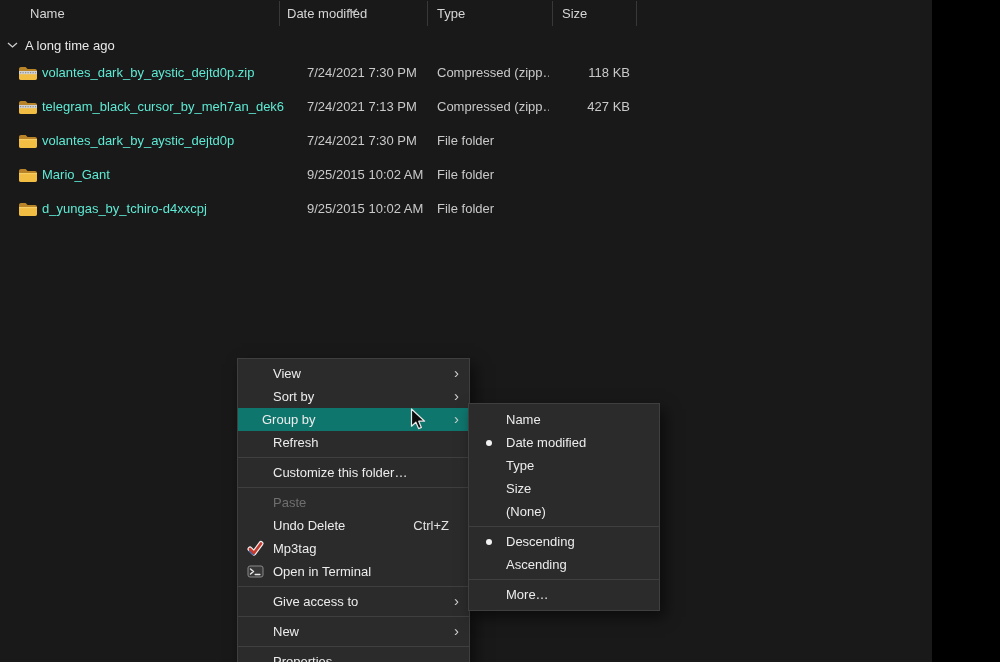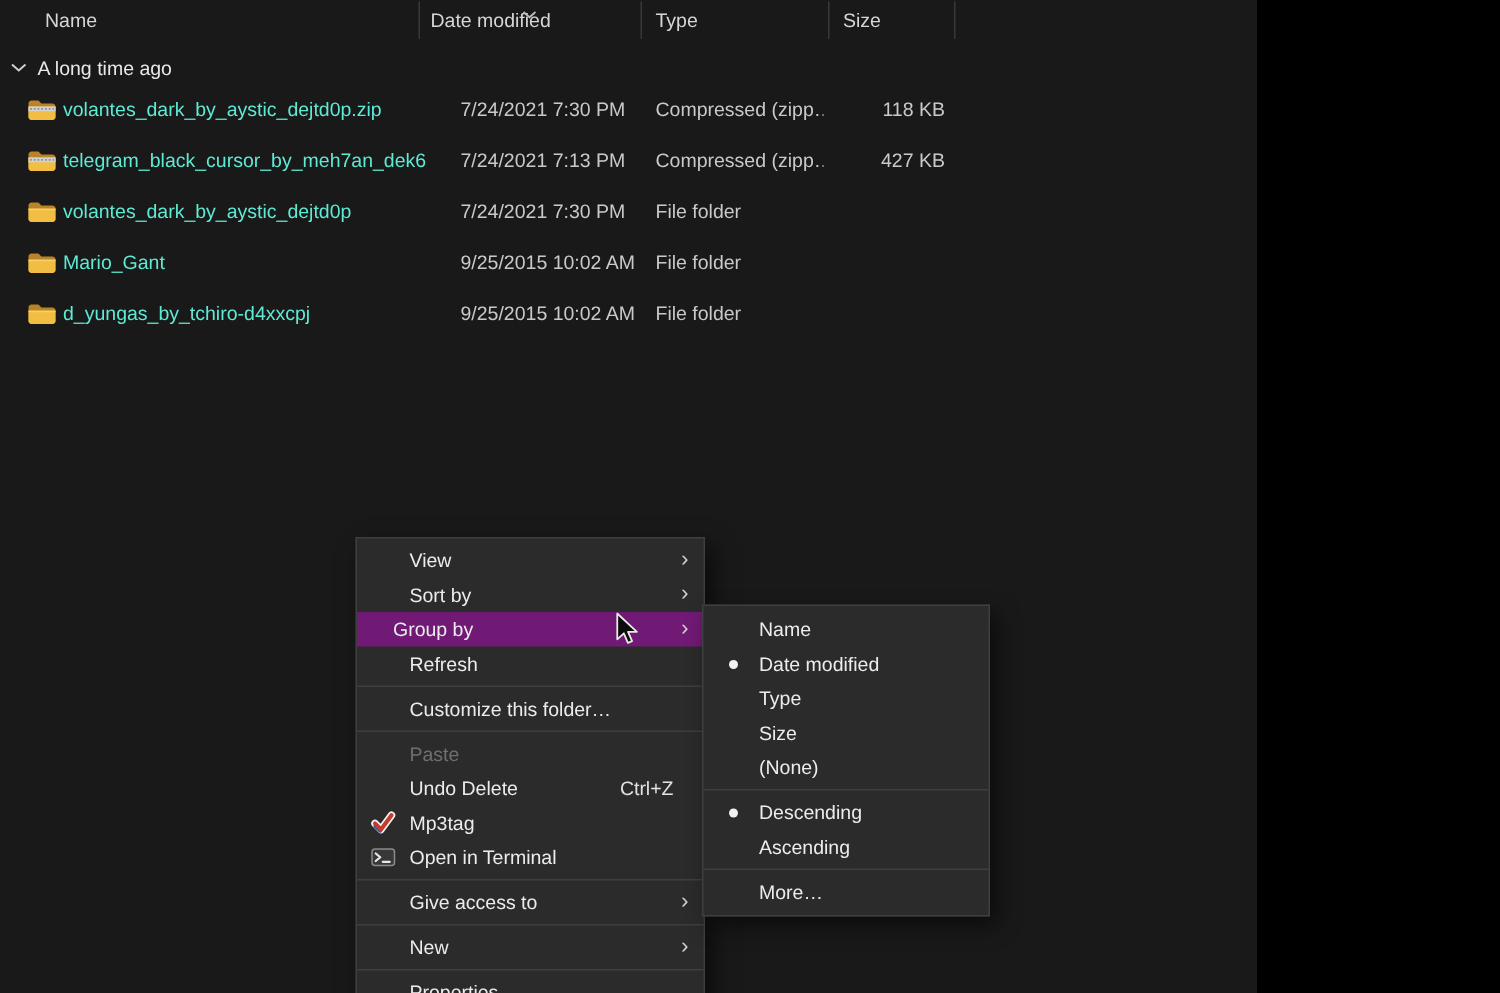--- a/index.html
+++ b/index.html
@@ -1,17 +1,17 @@
 <!DOCTYPE html>
 <html><head>
 <meta charset="utf-8">
 <style>
   html,body { margin:0; padding:0; background:#000; }
   #screen {
-    position:relative; width:838px; height:662px; overflow:hidden;
+    position:relative; width:932px; height:662px; overflow:hidden;
     background:#191919;
     font-family:"Liberation Sans", sans-serif;
     -webkit-font-smoothing:antialiased;
     user-select:none;
   }
   
   #col-headers { position:absolute; top:0; left:0; width:100%; height:27px; }
   .col-header {
     position:absolute; top:1px; height:25px; line-height:25px;
     font-size:13px; color:#d6d6d6; box-sizing:border-box;
@@ -39,21 +39,21 @@
   .menu {
     position:absolute; background:#2b2b2b;
     border:1px solid #3f3f3f; box-sizing:border-box;
     box-shadow:5px 6px 14px rgba(0,0,0,0.55);
     padding:3px 0; font-size:13px; color:#ececec;
   }
   #context-menu { left:237px; top:358px; width:233px; }
   #group-by-submenu { left:468px; top:403px; width:192px; padding:4px 0; }
   .menu-item { position:relative; height:23px; line-height:23px; padding:0 12px 0 35px; white-space:nowrap; }
   #group-by-submenu .menu-item { padding-left:37px; }
-  .menu-item.highlighted { background:#701a75;padding-left:24px; }
+  .menu-item.highlighted { background:#0f766e;padding-left:24px; }
   .menu-item.disabled { color:#6f6f6f; }
   .menu-sep { height:1px; background:#3f3f3f; margin:3px 0; }
   .menu-arrow {
     position:absolute; right:10px; top:0; line-height:22px;
     font-size:15px; color:#cfcfcf;
   }
   .menu-shortcut { position:absolute; right:20px; top:0; line-height:23px; color:#e2e2e2; }
   .menu-icon { position:absolute; left:9px; top:3px; width:17px; height:17px; }
   .radio-bullet {
     position:absolute; left:17px; top:8.5px; width:6px; height:6px;

